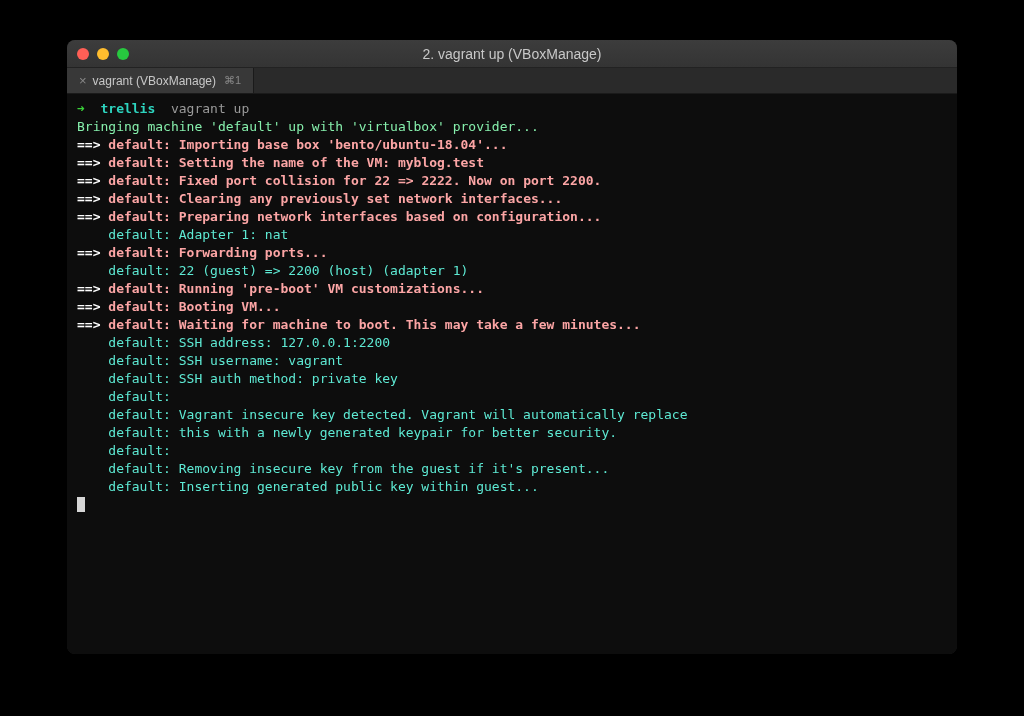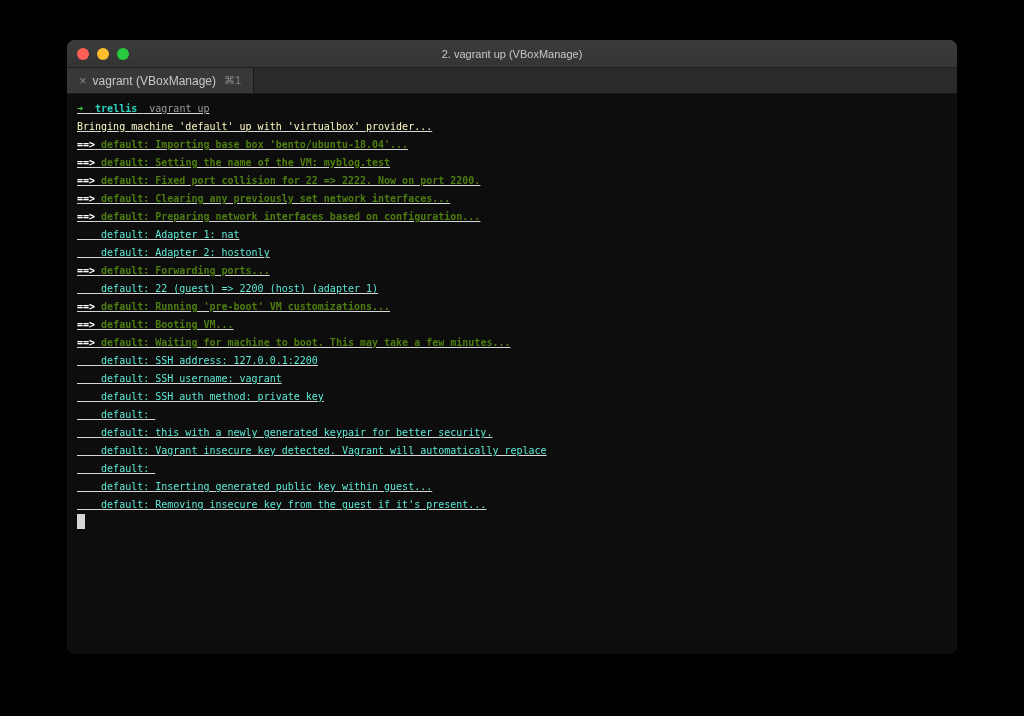--- a/index.html
+++ b/index.html
@@ -43,21 +43,21 @@
       border-radius: 50%;
     }
     .traffic-light.red { background: #ff5f56; }
     .traffic-light.yellow { background: #ffbd2e; }
     .traffic-light.green { background: #27c93f; }
     .window-title {
       position: absolute;
       left: 50%;
       transform: translateX(-50%);
       color: #c8c8c8;
-      font-size: 11px;
+      font-size: 14px;
       font-family: -apple-system, "Helvetica Neue", sans-serif;
     }
     .tabbar {
       background: #2a2a2a;
       height: 26px;
       display: flex;
       align-items: stretch;
       border-bottom: 1px solid #1a1a1a;
     }
     .tab {
@@ -77,49 +77,48 @@
       line-height: 1;
     }
     .tab .shortcut {
       color: #888;
       font-size: 11px;
       margin-left: 2px;
     }
     .terminal-body {
       background: #0d0d0d;
       padding: 6px 10px;
-      font-size: 10px;
+      font-size: 13px;
       line-height: 18px;
       color: #d6d6d6;
       min-height: 560px;
-      text-decoration: underline;
     }
     .line {
       white-space: pre;
     }
     .prompt-arrow {
       color: #3ad13a;
       font-weight: bold;
     }
     .prompt-dir {
       color: #2dd4bf;
       font-weight: bold;
     }
     .prompt-cmd {
       color: #9a9a9a;
     }
     .info {
-      color: #fef9c3;
+      color: #86efac;
     }
     .bold-arrow {
       color: #ffffff;
       font-weight: bold;
     }
     .bold-text {
-      color: #4d7c0f;
+      color: #fca5a5;
       font-weight: bold;
     }
     .indent-text {
       color: #5eead4;
     }
     .cursor {
       display: inline-block;
       width: 8px;
       height: 15px;
       background: #d6d6d6;
@@ -150,31 +149,30 @@
   <div class="terminal-body">
     <div class="line"><span class="prompt-arrow">➜</span>  <span class="prompt-dir">trellis</span> <span class="prompt-cmd"> vagrant up</span></div>
     <div id="output-lines">
         <div class="line info">Bringing machine 'default' up with 'virtualbox' provider...</div>
         <div class="line"><span class="bold-arrow">==&gt; </span><span class="bold-text">default: Importing base box 'bento/ubuntu-18.04'...</span></div>
         <div class="line"><span class="bold-arrow">==&gt; </span><span class="bold-text">default: Setting the name of the VM: myblog.test</span></div>
         <div class="line"><span class="bold-arrow">==&gt; </span><span class="bold-text">default: Fixed port collision for 22 =&gt; 2222. Now on port 2200.</span></div>
         <div class="line"><span class="bold-arrow">==&gt; </span><span class="bold-text">default: Clearing any previously set network interfaces...</span></div>
         <div class="line"><span class="bold-arrow">==&gt; </span><span class="bold-text">default: Preparing network interfaces based on configuration...</span></div>
         <div class="line indent-text">    default: Adapter 1: nat</div>
-        <div class="line indent-text">    default: Adapter 2: hostonly</div>
         <div class="line"><span class="bold-arrow">==&gt; </span><span class="bold-text">default: Forwarding ports...</span></div>
         <div class="line indent-text">    default: 22 (guest) =&gt; 2200 (host) (adapter 1)</div>
         <div class="line"><span class="bold-arrow">==&gt; </span><span class="bold-text">default: Running 'pre-boot' VM customizations...</span></div>
         <div class="line"><span class="bold-arrow">==&gt; </span><span class="bold-text">default: Booting VM...</span></div>
         <div class="line"><span class="bold-arrow">==&gt; </span><span class="bold-text">default: Waiting for machine to boot. This may take a few minutes...</span></div>
         <div class="line indent-text">    default: SSH address: 127.0.0.1:2200</div>
         <div class="line indent-text">    default: SSH username: vagrant</div>
         <div class="line indent-text">    default: SSH auth method: private key</div>
         <div class="line indent-text">    default: </div>
+        <div class="line indent-text">    default: Vagrant insecure key detected. Vagrant will automatically replace</div>
         <div class="line indent-text">    default: this with a newly generated keypair for better security.</div>
-        <div class="line indent-text">    default: Vagrant insecure key detected. Vagrant will automatically replace</div>
         <div class="line indent-text">    default: </div>
+        <div class="line indent-text">    default: Removing insecure key from the guest if it's present...</div>
         <div class="line indent-text">    default: Inserting generated public key within guest...</div>
-        <div class="line indent-text">    default: Removing insecure key from the guest if it's present...</div>
       </div>
     <div class="line"><span class="cursor"></span></div>
   </div>
 </div>
 
 </body></html>

